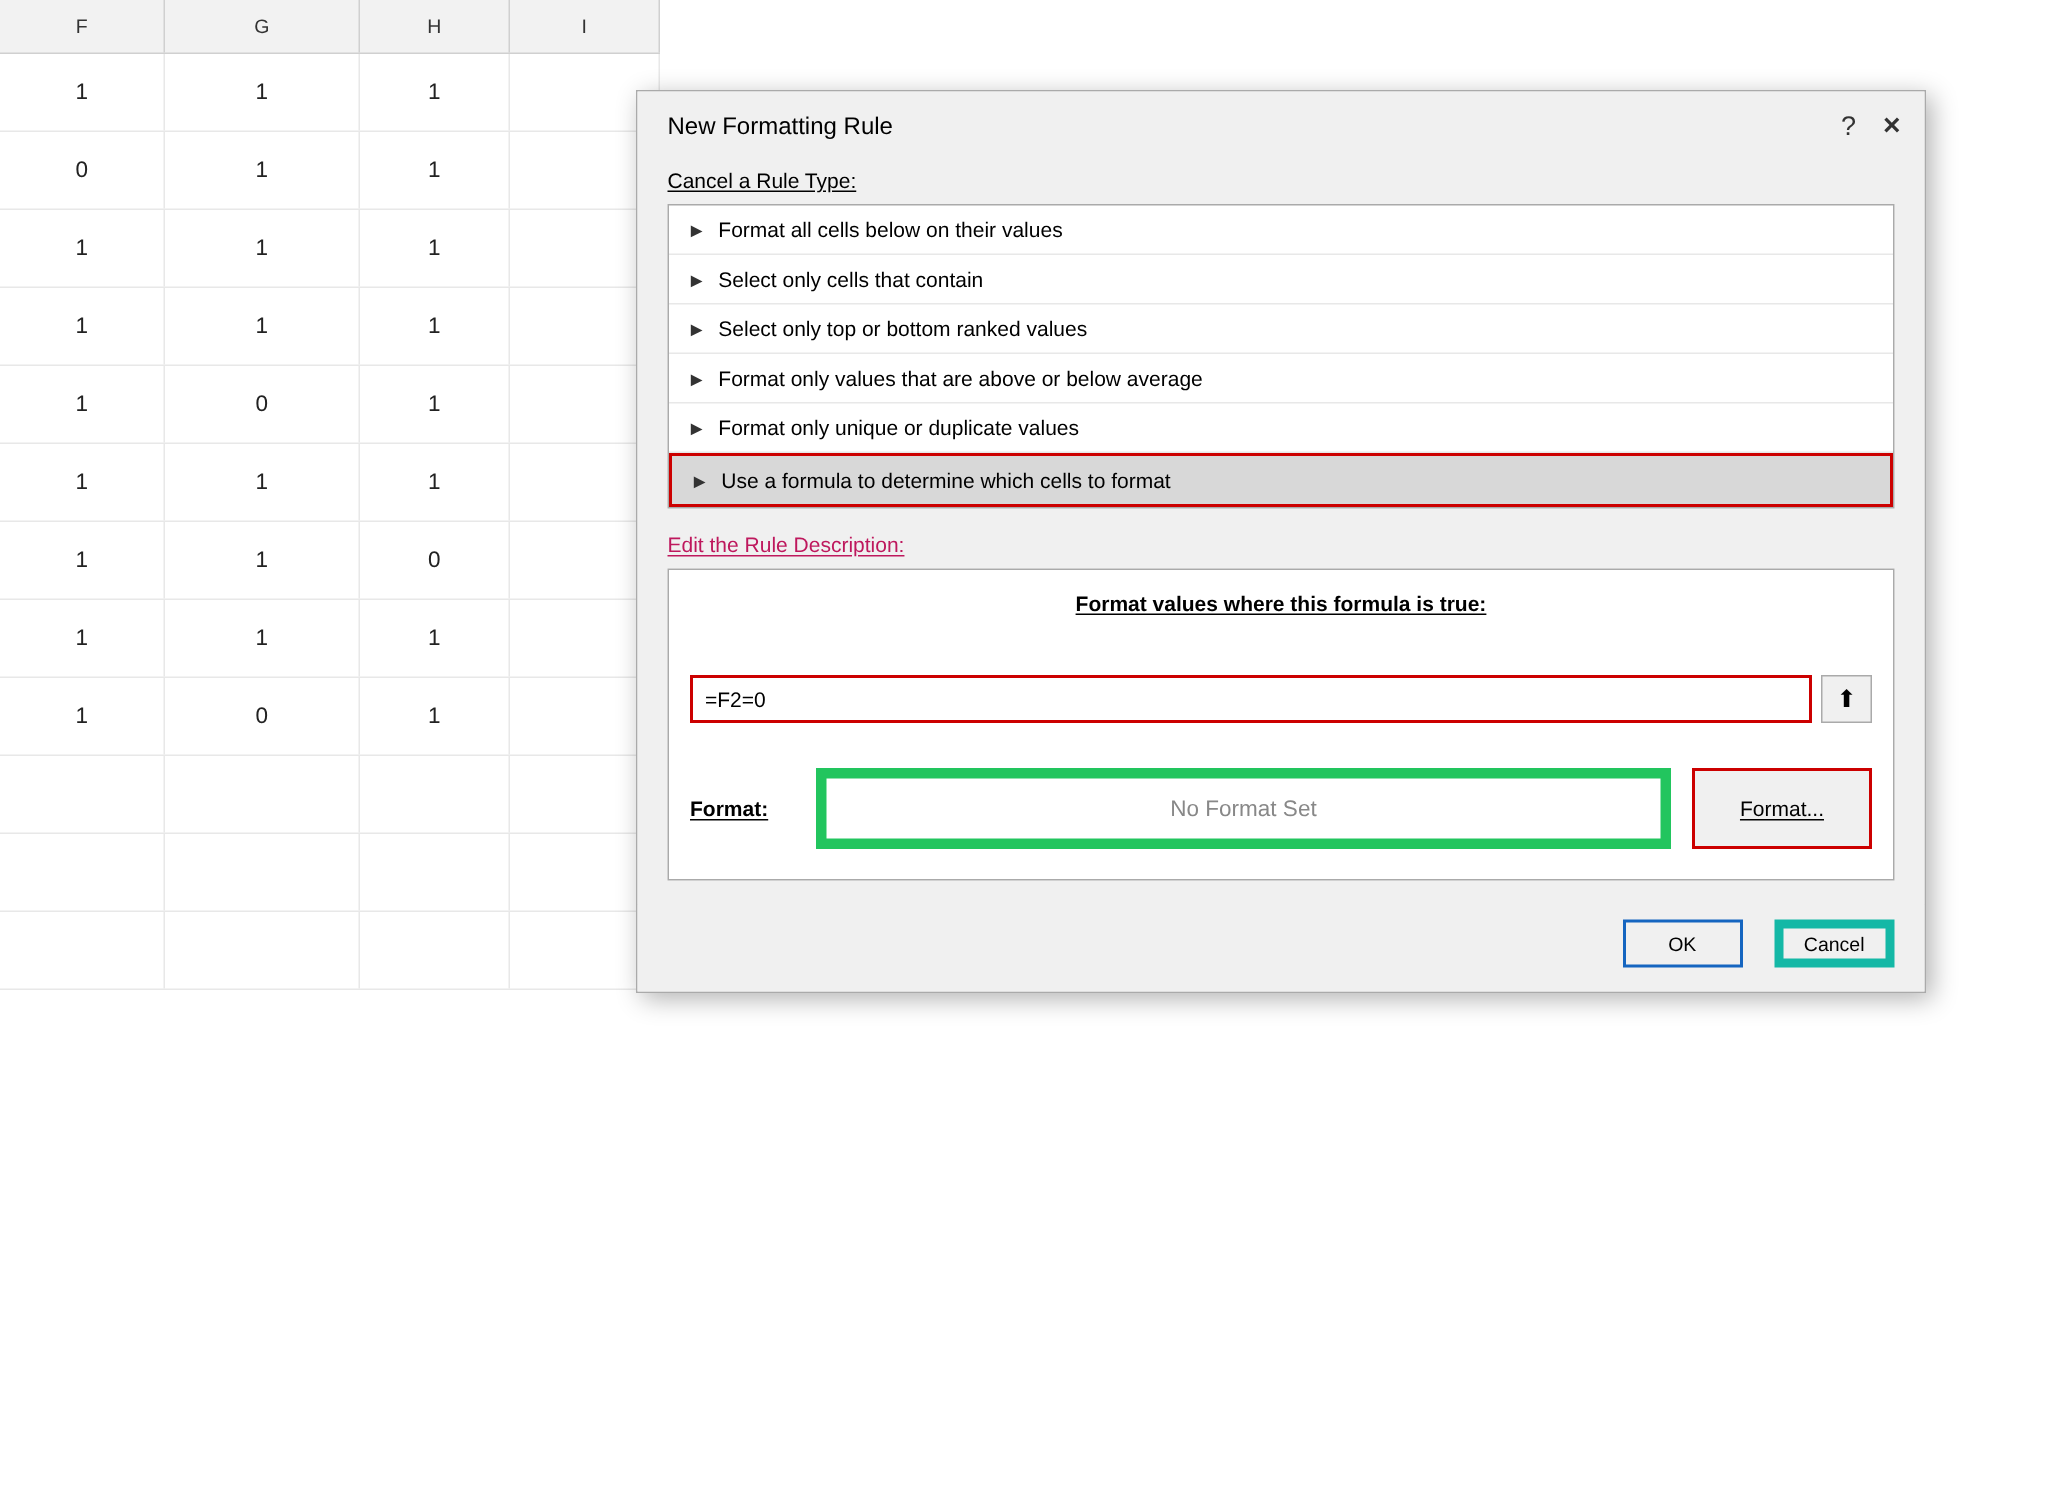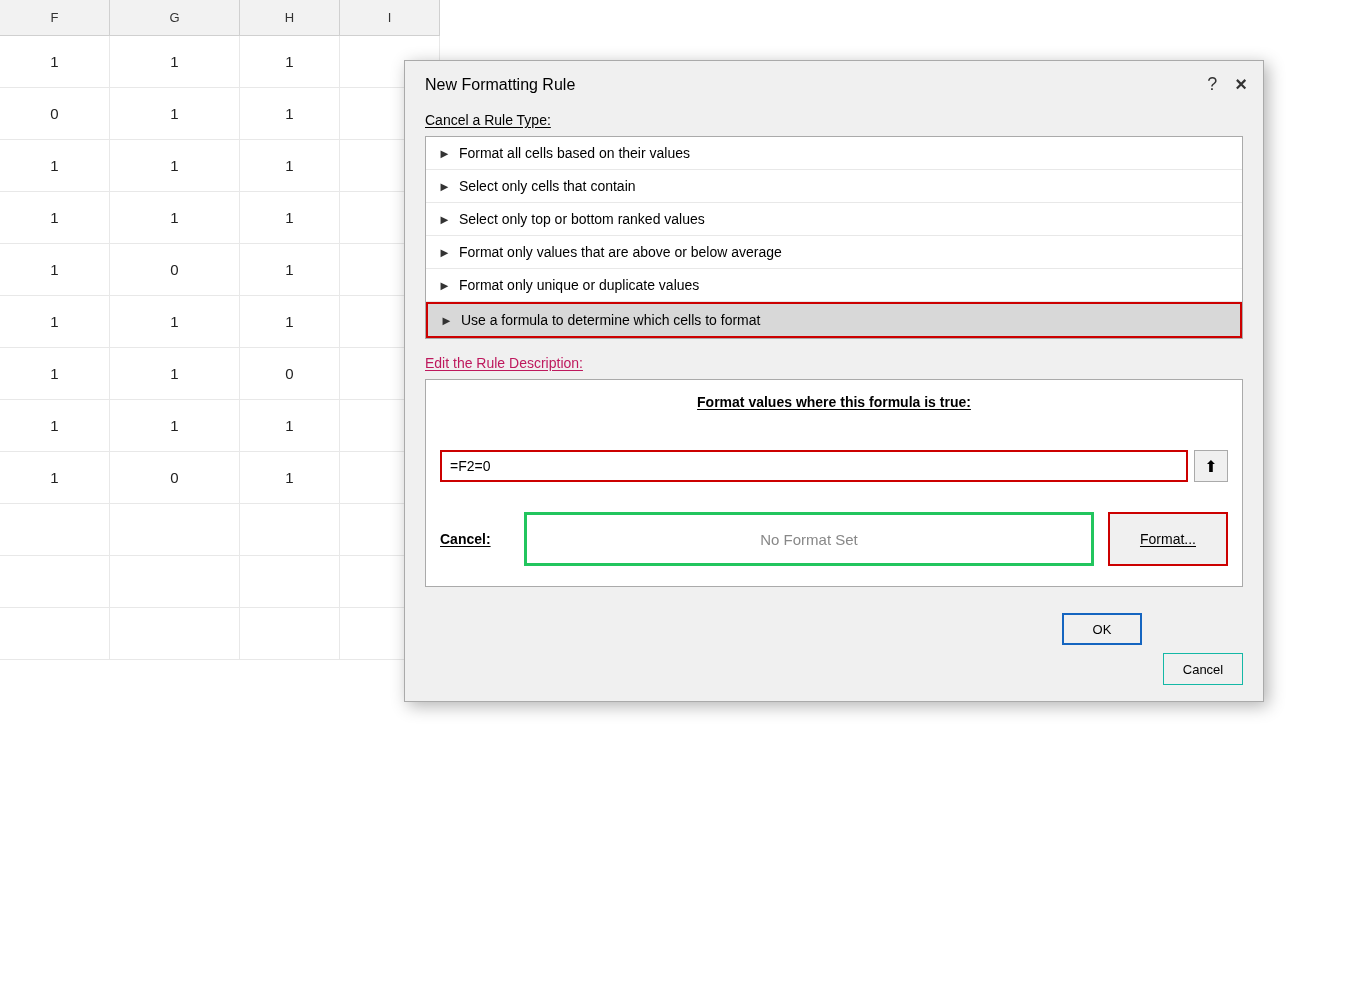--- a/index.html
+++ b/index.html
@@ -53,21 +53,21 @@
       justify-content: center;
       border-right: 1px solid #e8e8e8;
       font-size: 15px;
       color: #222;
     }
 
     
     .dialog-overlay {
       position: absolute;
       top: 60px;
-      left: 404px;
+      left: 424px;
       width: 860px;
       background: #f0f0f0;
       border: 1px solid #aaa;
       box-shadow: 4px 4px 16px rgba(0,0,0,0.3);
     }
 
     .dialog-titlebar {
       display: flex;
       align-items: center;
       justify-content: space-between;
@@ -212,21 +212,21 @@
       font-weight: bold;
       color: #000;
       text-decoration: underline;
       text-underline-offset: 2px;
       min-width: 70px;
     }
 
     .preview-box {
       flex: 1;
       height: 54px;
-      border: 3px solid #22c55e;
+      border: 7px solid #22c55e;
       background: #fff;
       display: flex;
       align-items: center;
       justify-content: center;
       font-size: 15px;
       color: #888;
     }
 
     .format-btn {
       height: 54px;
@@ -254,22 +254,21 @@
       min-width: 80px;
       border: 2px solid #1565c0;
       background: #f0f0f0;
       font-size: 13px;
       color: #000;
       cursor: pointer;
       padding: 0 14px;
     }
 
     .footer-btn.cancel {
-      border: 1px solid #14b8a6;
-      margin-top: 40px;
+      border: 6px solid #14b8a6;
     }
   </style>
 </head>
 <body>
 
 <div class="spreadsheet">
   <div class="sheet-header">
     <div class="col-header col-f">F</div>
     <div class="col-header col-g">G</div>
     <div class="col-header col-h">H</div>
@@ -359,21 +358,21 @@
     </div>
   </div>
 
   <div class="dialog-body">
 
     <div class="section-label">Cancel a Rule Type:</div>
 
     <div class="rule-type-list">
       <div class="rule-type-item">
         <span class="arrow">►</span>
-        <span>Format all cells based on their values</span>
+        <span>Format all cells below on their values</span>
       </div>
       <div class="rule-type-item">
         <span class="arrow">►</span>
         <span>Select only cells that contain</span>
       </div>
       <div class="rule-type-item">
         <span class="arrow">►</span>
         <span>Select only top or bottom ranked values</span>
       </div>
       <div class="rule-type-item">
@@ -393,21 +392,21 @@
     <div class="edit-section-label">Edit the Rule Description:</div>
 
     <div class="edit-description-box">
       <div class="formula-label">Format values where this formula is true:</div>
       <div class="formula-input-row">
         <input class="formula-input" type="text" value="=F2=0" style="">
         <button class="formula-collapse-btn">⬆</button>
       </div>
 
       <div class="preview-row">
-        <span class="preview-label">Cancel:</span>
+        <span class="preview-label">Format:</span>
         <div class="preview-box">
           <span>No Format Set</span>
         </div>
         <button class="format-btn">Format...</button>
       </div>
     </div>
   </div>
 
   <div class="dialog-footer">
     <button class="footer-btn">OK</button>

